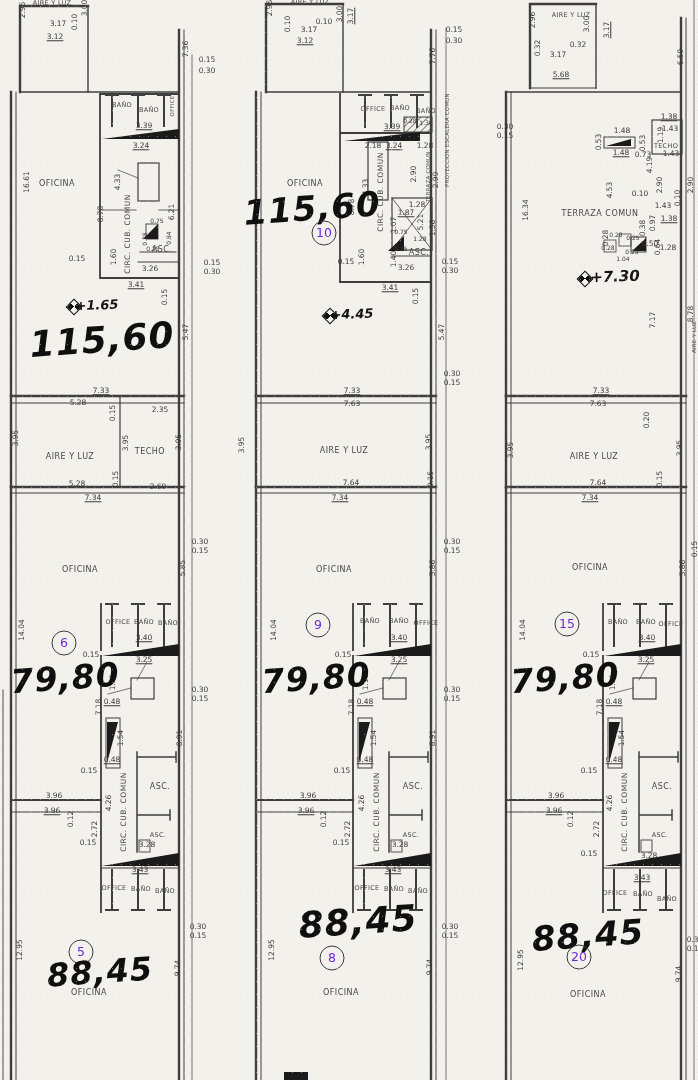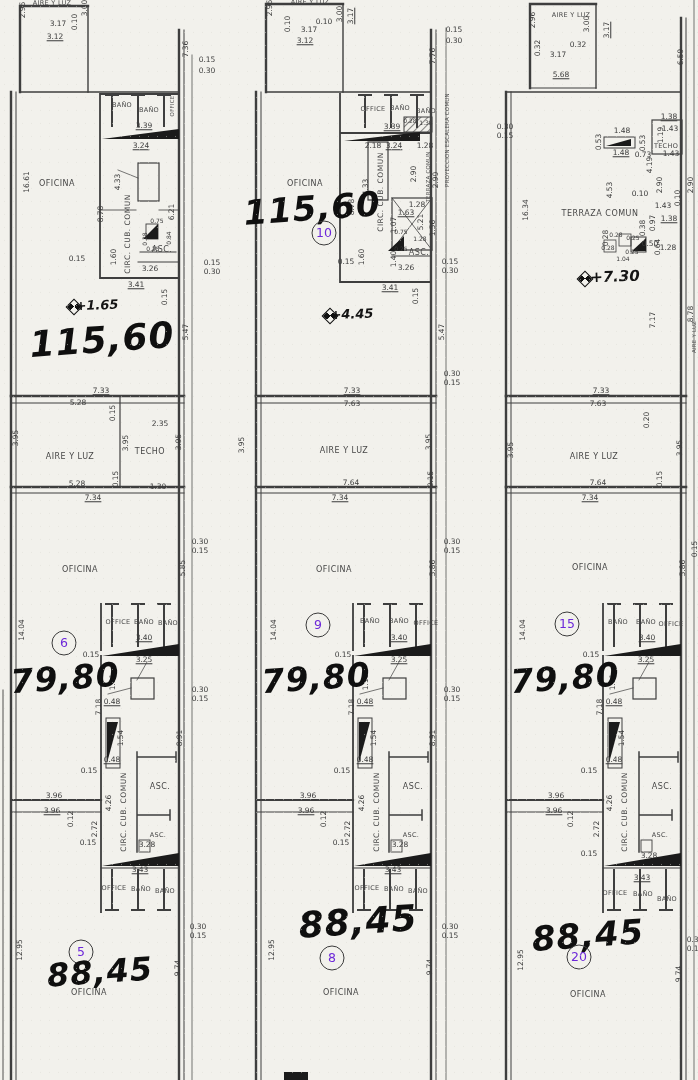--- a/index.html
+++ b/index.html
@@ -211,28 +211,28 @@
       <span class="ann s-d" style="left: 212px; top: 272px;">0.30</span>
       <span class="ann s-du" style="left: 136px; top: 285px;">3.41</span>
       <span class="ann s-dv" style="left: 165px; top: 297px;">0.15</span>
       <span class="ann s-hs" style="left: 97px; top: 305px;">+1.65</span>
       <span class="ann s-lv" style="left: 74px; top: 307px;"></span>
       <span class="ann s-h" style="left: 102px; top: 340px; font-size: 36px;">115,60</span>
       <span class="ann s-dv" style="left: 186px; top: 332px;">5.47</span>
       <span class="ann s-du" style="left: 101px; top: 391px;">7.33</span>
       <span class="ann s-d" style="left: 78px; top: 403px;">5.28</span>
       <span class="ann s-dv" style="left: 113px; top: 413px;">0.15</span>
-      <span class="ann s-d" style="left: 160px; top: 424px;">2.35</span>
+      <span class="ann s-d" style="left: 160px; top: 410px;">2.35</span>
       <span class="ann s-dv" style="left: 16px; top: 438px;">3.95</span>
       <span class="ann s-dv" style="left: 126px; top: 443px;">3.95</span>
       <span class="ann s-dv" style="left: 179px; top: 442px;">3.95</span>
       <span class="ann s-r" style="left: 70px; top: 457px;">AIRE Y LUZ</span>
       <span class="ann s-r" style="left: 150px; top: 452px;">TECHO</span>
       <span class="ann s-d" style="left: 77px; top: 484px;">5.28</span>
-      <span class="ann s-d" style="left: 158px; top: 487px;">1.30</span>
+      <span class="ann s-d" style="left: 158px; top: 487px;">2.69</span>
       <span class="ann s-dv" style="left: 116px; top: 479px;">0.15</span>
       <span class="ann s-du" style="left: 93px; top: 498px;">7.34</span>
       <span class="ann s-r" style="left: 80px; top: 570px;">OFICINA</span>
       <span class="ann s-d" style="left: 200px; top: 542px;">0.30</span>
       <span class="ann s-d" style="left: 200px; top: 551px;">0.15</span>
       <span class="ann s-dv" style="left: 183px; top: 568px;">5.85</span>
       <span class="ann s-rs" style="left: 118px; top: 622px;">OFFICE</span>
       <span class="ann s-rs" style="left: 144px; top: 622px;">BAÑO</span>
       <span class="ann s-rs" style="left: 168px; top: 623px;">BAÑO</span>
       <span class="ann s-du" style="left: 144px; top: 638px;">3.40</span>
@@ -292,21 +292,21 @@
       <span class="ann s-d" style="left: 373px; top: 146px;">2.18</span>
       <span class="ann s-du" style="left: 394px; top: 146px;">3.24</span>
       <span class="ann s-d" style="left: 425px; top: 146px;">1.28</span>
       <span class="ann s-rv" style="left: 381px; top: 192px;">CIRC. CUB. COMUN</span>
       <span class="ann s-dv" style="left: 366px; top: 187px;">4.33</span>
       <span class="ann s-dv" style="left: 352px; top: 207px;">8.78</span>
       <span class="ann s-rsv" style="left: 429px; top: 177px;">TERRAZA COMUN</span>
       <span class="ann s-dv" style="left: 414px; top: 174px;">2.90</span>
       <span class="ann s-dv" style="left: 436px; top: 180px;">2.90</span>
       <span class="ann s-d" style="left: 417px; top: 205px;">1.28</span>
-      <span class="ann s-du" style="left: 406px; top: 213px;">1.63</span>
+      <span class="ann s-du" style="left: 406px; top: 213px;">1.87</span>
       <span class="ann s-dv" style="left: 394px; top: 225px;">1.07</span>
       <span class="ann s-dv" style="left: 421px; top: 222px;">5.21</span>
       <span class="ann s-dv" style="left: 433px; top: 228px;">1.56</span>
       <span class="ann s-ty" style="left: 401px; top: 232px;">0.75</span>
       <span class="ann s-ty" style="left: 420px; top: 239px;">1.28</span>
       <span class="ann s-ty" style="left: 401px; top: 249px;">0.25</span>
       <span class="ann s-dv" style="left: 394px; top: 259px;">1.40</span>
       <span class="ann s-r" style="left: 419px; top: 253px;">ASC.</span>
       <span class="ann s-dv" style="left: 362px; top: 257px;">1.60</span>
       <span class="ann s-d" style="left: 346px; top: 262px;">0.15</span>

